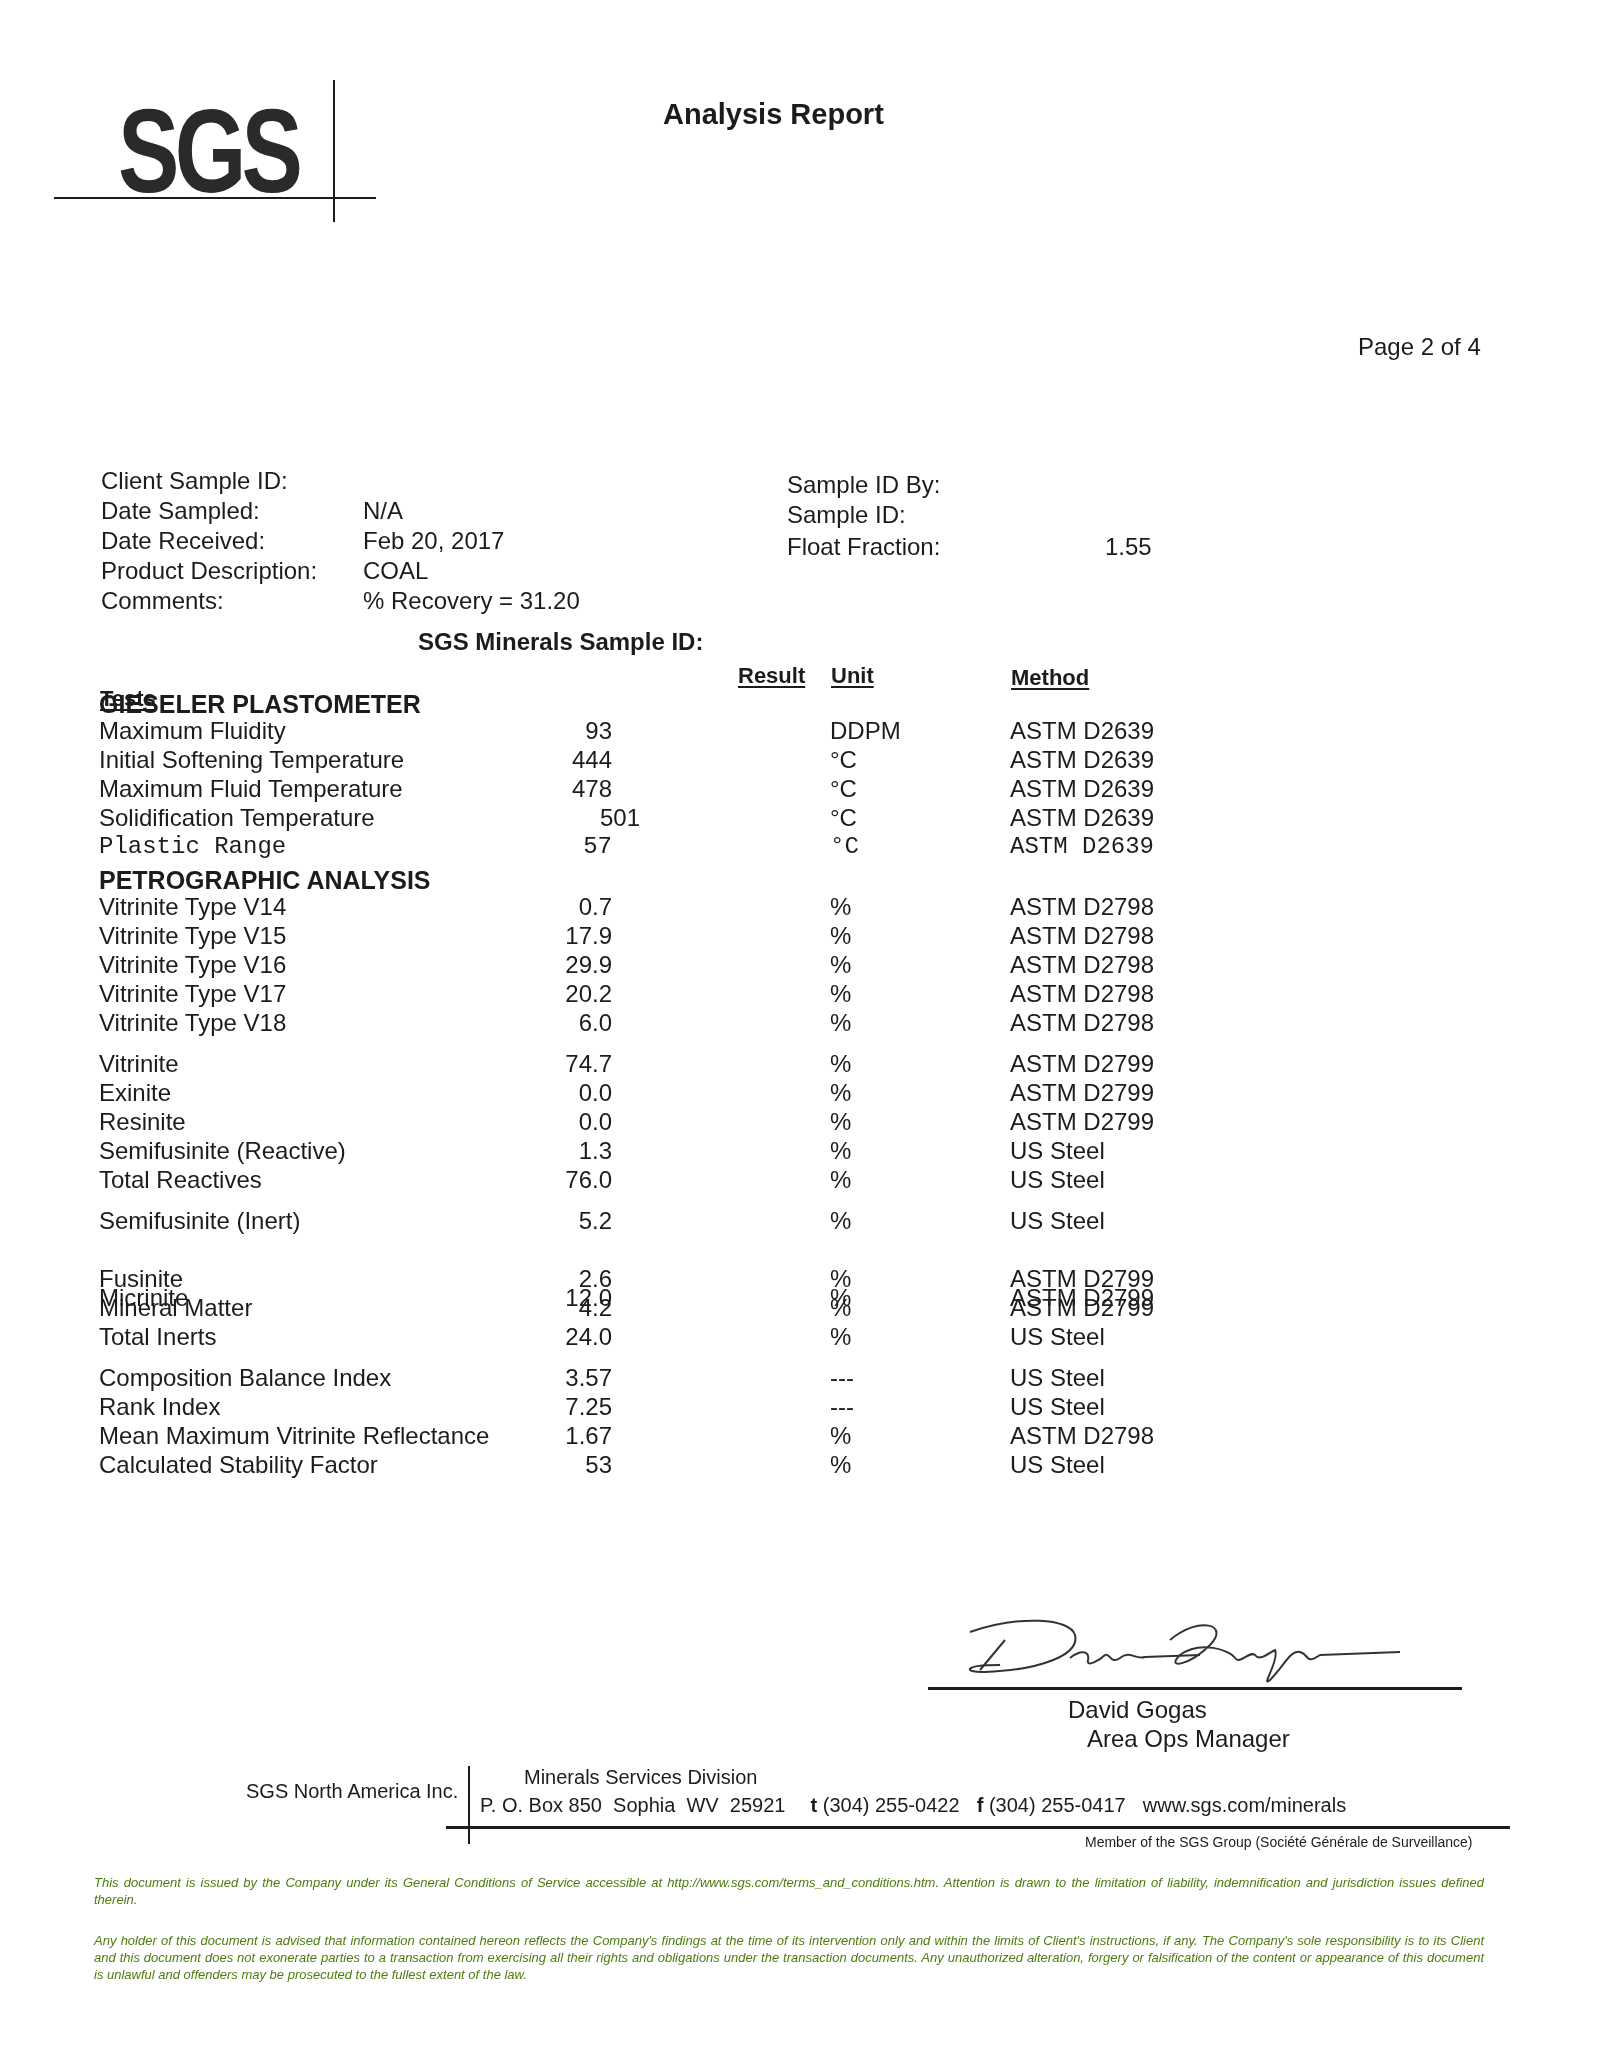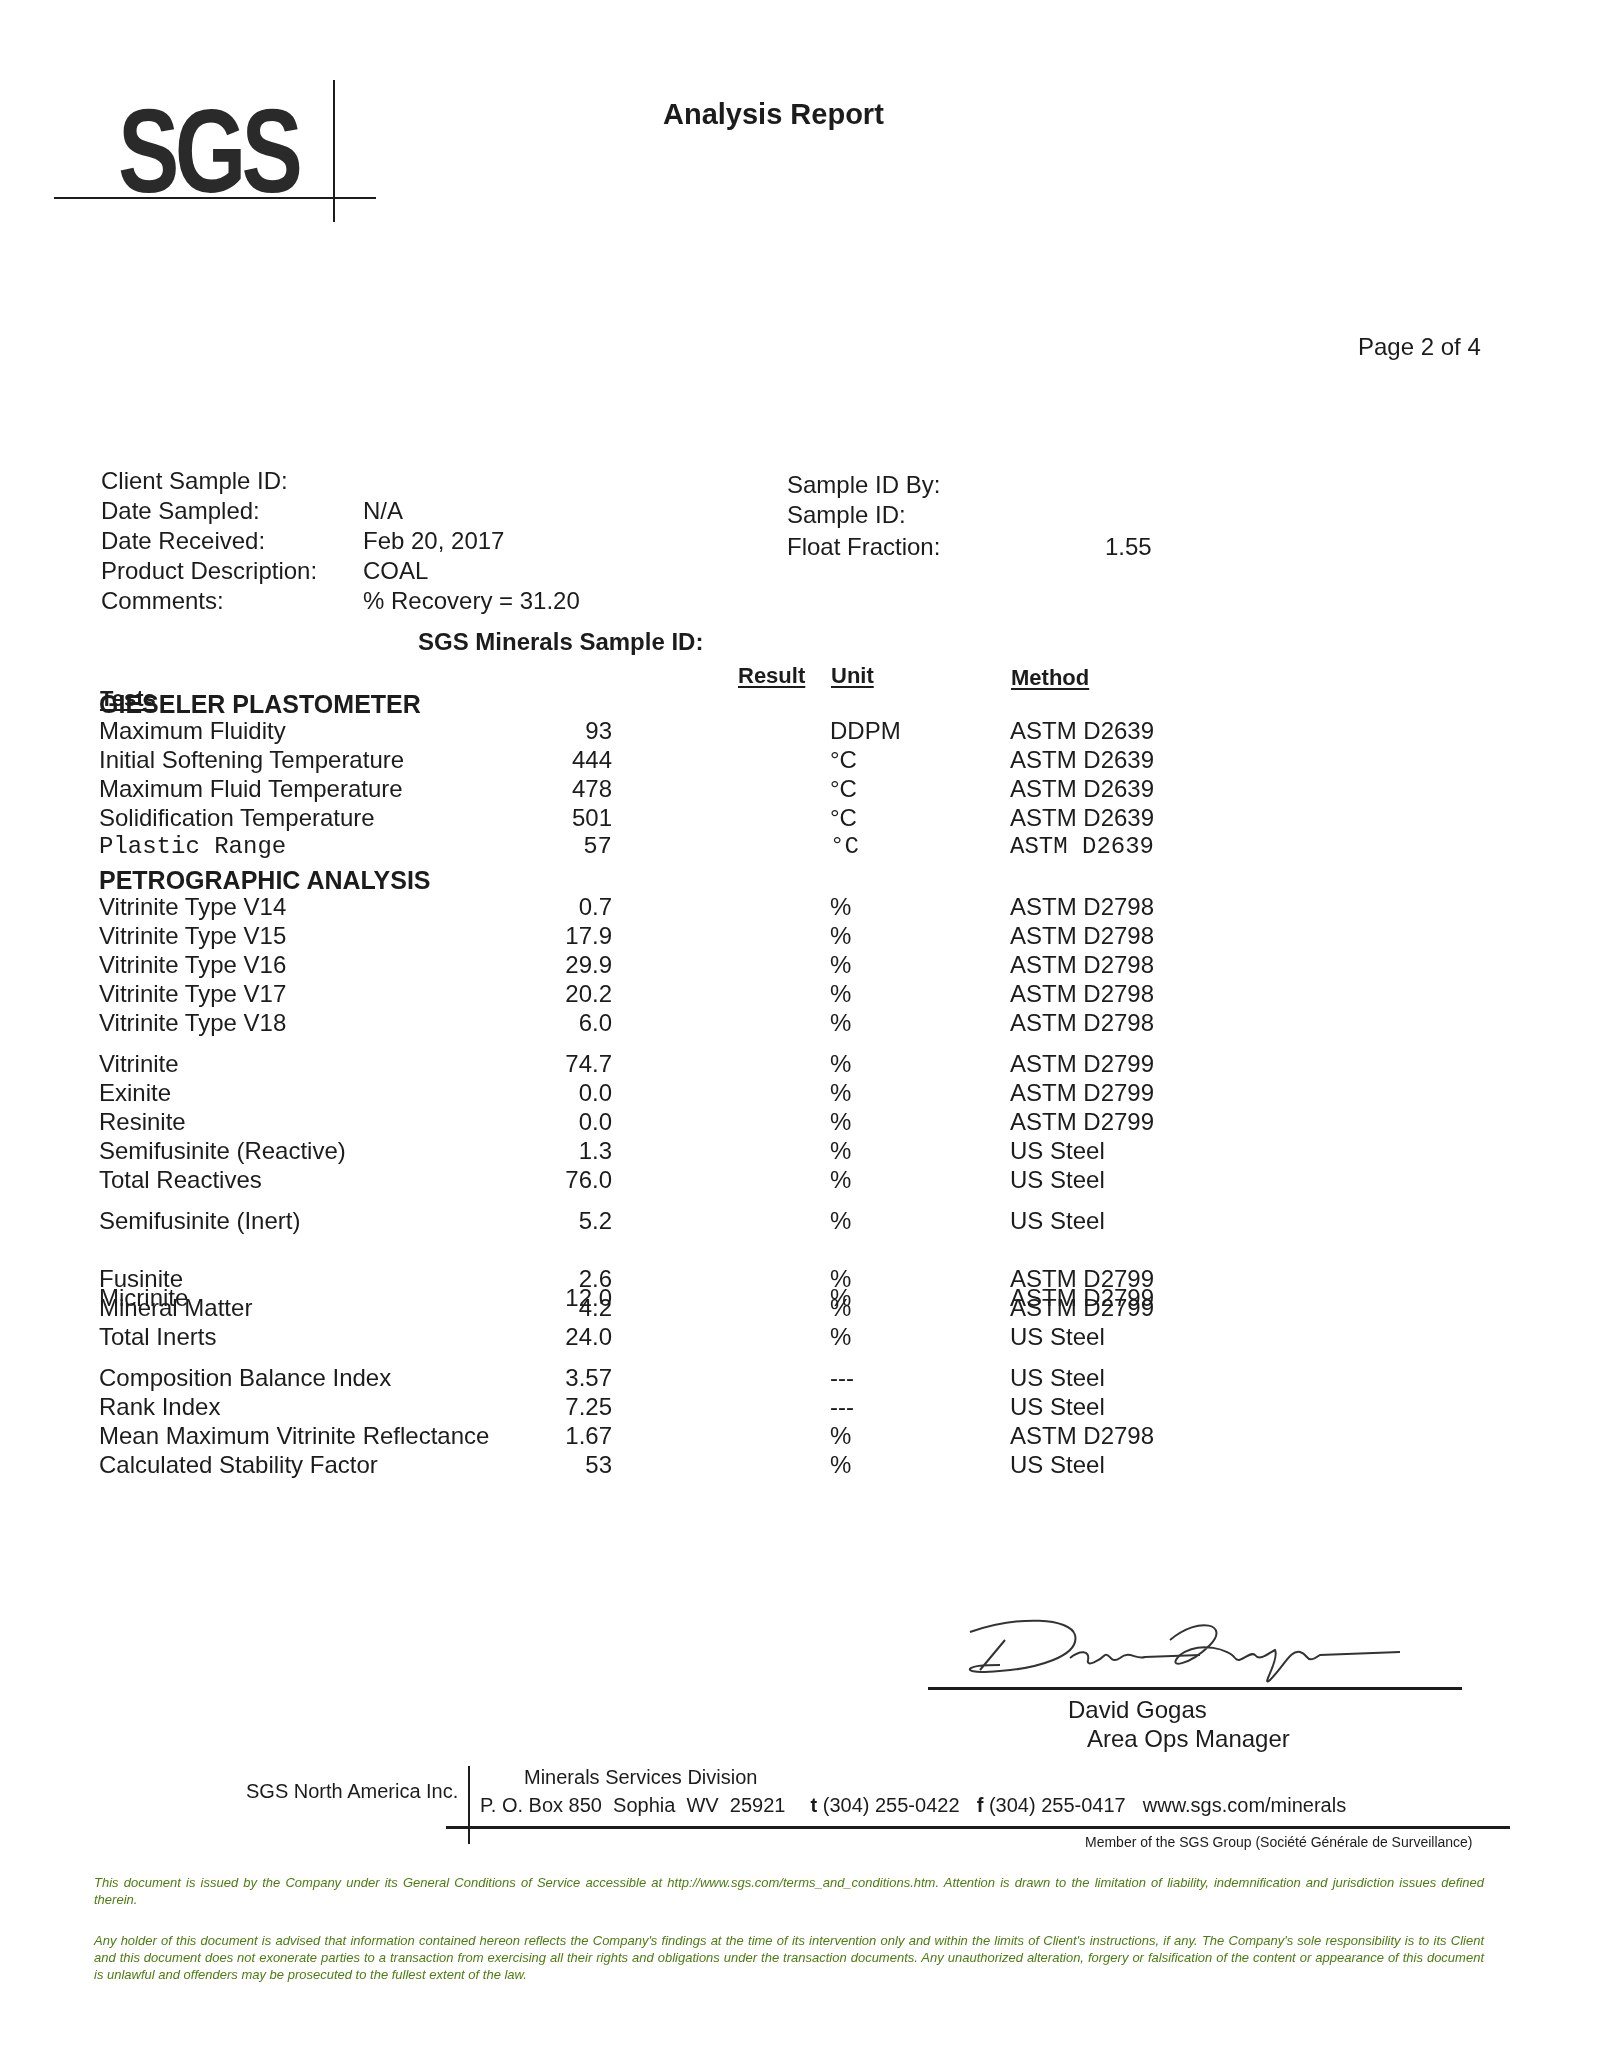--- a/index.html
+++ b/index.html
@@ -78,21 +78,21 @@
       <span class="result">444</span>
       <span class="unit">°C</span>
       <span class="method">ASTM D2639</span>
     </div>
     <div class="row" style="top: 775px;">
       <span class="name">Maximum Fluid Temperature</span>
       <span class="result">478</span>
       <span class="unit">°C</span>
       <span class="method">ASTM D2639</span>
     </div>
-    <div class="row" style="top: 804px;">
+    <div class="row" style="top: 804px; padding-left: 28px;">
       <span class="name">Solidification Temperature</span>
       <span class="result">501</span>
       <span class="unit">°C</span>
       <span class="method">ASTM D2639</span>
     </div>
     <div class="row" style="top: 833px; font-family: Liberation Mono, monospace;">
       <span class="name">Plastic Range</span>
       <span class="result">57</span>
       <span class="unit">°C</span>
       <span class="method">ASTM D2639</span>

